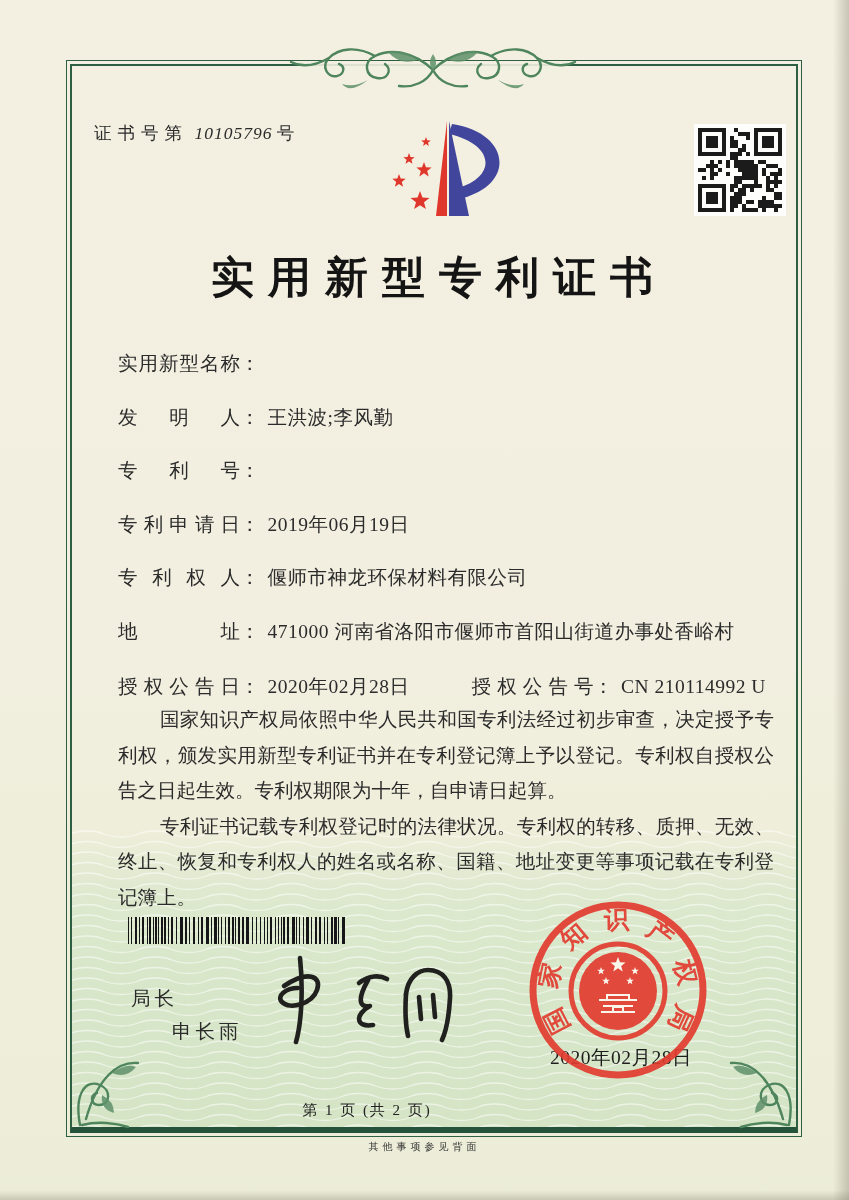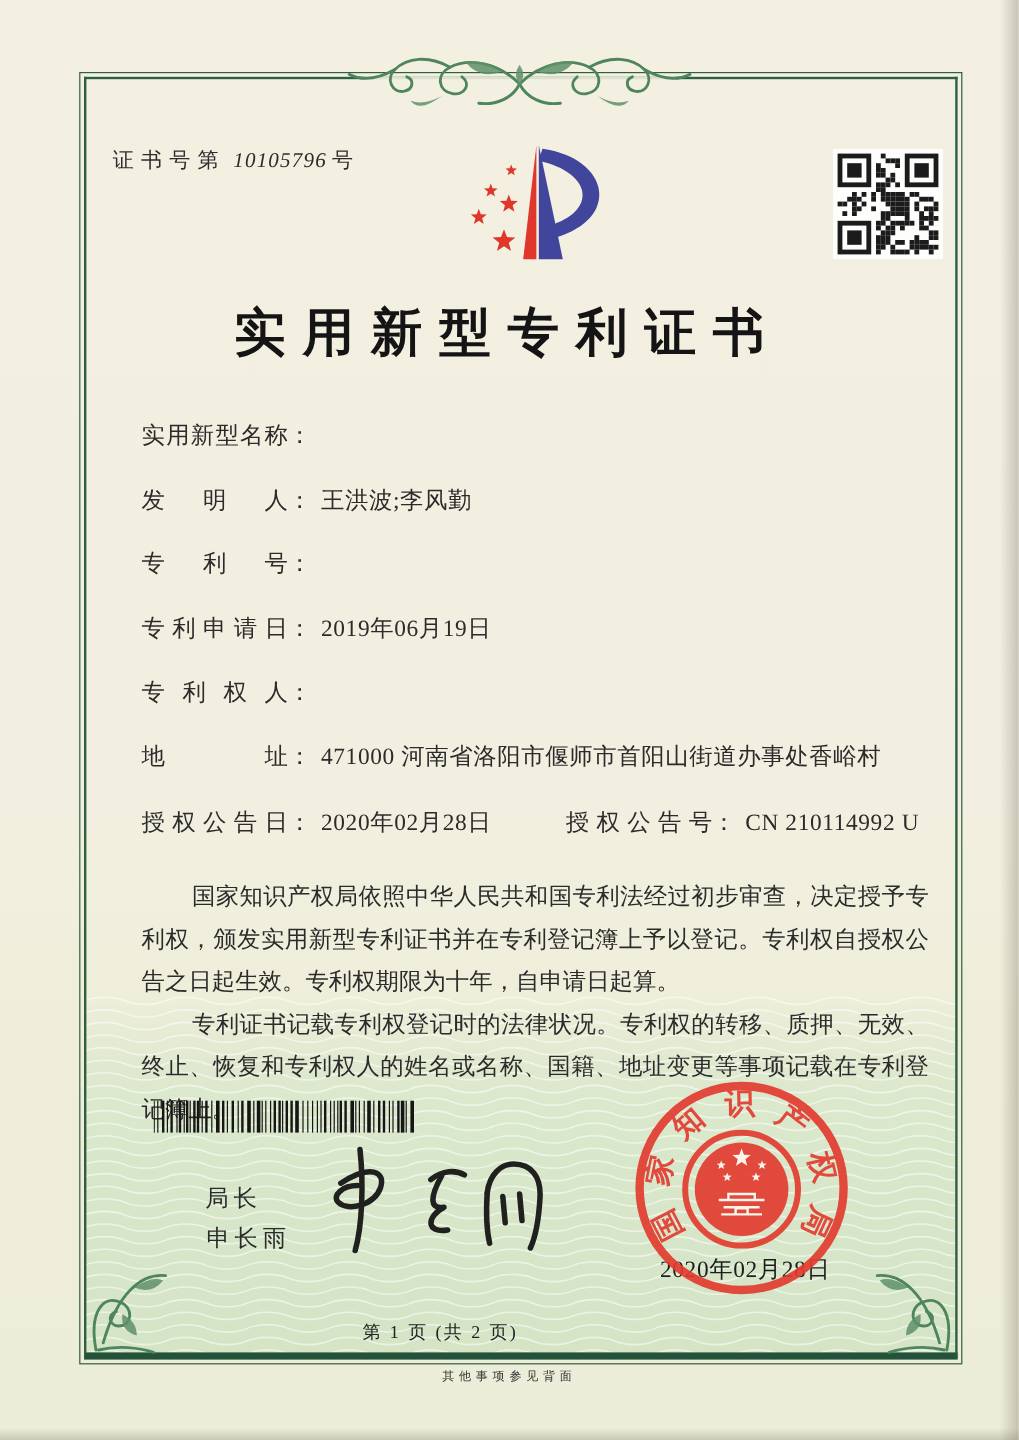--- a/index.html
+++ b/index.html
@@ -24,37 +24,37 @@
     background:linear-gradient(180deg,rgba(216,231,202,0) 0%,rgba(216,231,202,.75) 22%,#d8e7ca 45%,#d4e4c5 100%);}
   .lower-bg svg{position:absolute;inset:0;opacity:.55;}
 
   .certno{position:absolute;left:94px;top:121px;font-size:17.5px;white-space:nowrap;}
   .certno .sp{letter-spacing:6px;}
   .certno .num{letter-spacing:1px;padding-left:2px;font-style:italic;}
 
   .logo{position:absolute;left:340px;top:106px;width:205px;height:130px;}
   .qr{position:absolute;left:694px;top:124px;width:92px;height:92px;}
 
-  .title{position:absolute;left:56px;top:249px;width:734px;text-align:center;
+  .title{position:absolute;left:72px;top:249px;width:734px;text-align:center;
     font-size:43px;font-weight:700;letter-spacing:14px;color:#141414;white-space:nowrap;}
 
   .fields{position:absolute;left:118px;top:352px;width:660px;font-size:19.5px;}
   .frow{display:flex;line-height:23px;margin-bottom:30.5px;white-space:nowrap;}
   .flabel{display:inline-block;width:122px;text-align:justify;text-align-last:justify;font-family:Liberation Serif, serif;}
   .fcolon{margin-right:8px;}
   .fvalue{letter-spacing:.5px;}
   .grant-row{display:flex;line-height:23px;white-space:nowrap;margin-top:32px;}
   .grant-no{margin-left:62px;display:flex;justify-content:flex-end;}
 
-  .paras{position:absolute;left:118px;top:702px;width:656px;font-size:19.5px;line-height:35.5px;text-align:justify;margin-top:28px;}
+  .paras{position:absolute;left:118px;top:702px;width:656px;font-size:19.5px;line-height:35.5px;text-align:justify;}
   .paras p{margin:0;text-indent:2.15em;}
 
   .barcode{position:absolute;left:128px;top:917px;width:220px;height:27px;}
 
-  .sig-title{position:absolute;left:131px;top:985px;font-size:19.5px;letter-spacing:4px;margin-left:40px;}
+  .sig-title{position:absolute;left:131px;top:985px;font-size:19.5px;letter-spacing:4px;}
   .sig-name{position:absolute;left:131px;top:1018px;font-size:19.5px;letter-spacing:4px;margin-left:41px;}
   .signature{position:absolute;left:256px;top:946px;width:210px;height:108px;}
   .signature path{stroke:#20201e;stroke-width:4.6;fill:none;stroke-linecap:round;stroke-linejoin:round;}
 
   .seal-date{position:absolute;left:538px;top:1044px;width:166px;text-align:center;font-size:19.5px;letter-spacing:.5px;color:#1d1d1d;}
   .seal{position:absolute;left:527px;top:899px;width:182px;height:182px;opacity:.92;}
 
   .page-info{position:absolute;left:66px;top:1101px;width:602px;text-align:center;font-size:15px;letter-spacing:2px;color:#222;}
   .back-note{position:absolute;left:0;top:1140px;width:849px;text-align:center;font-size:10px;letter-spacing:4px;color:#333;}
 
@@ -294,20 +294,21 @@
         <span class="fcolon">：</span>
     </div>
     <div class="frow">
       <span class="flabel">专利申请日</span>
         <span class="fcolon">：</span>
       <span class="fvalue">2019年06月19日</span>
     </div>
     <div class="frow">
       <span class="flabel">专利权人</span>
         <span class="fcolon">：</span>
+      <span class="fvalue">偃师市神龙环保材料有限公司</span>
     </div>
     <div class="frow">
       <span class="flabel">地址</span>
         <span class="fcolon">：</span>
       <span class="fvalue">471000 河南省洛阳市偃师市首阳山街道办事处香峪村</span>
     </div>
     <div class="grant-row">
       <span class="flabel">授权公告日</span>
         <span class="fcolon">：</span>
       <span class="fvalue">2020年02月28日</span>

